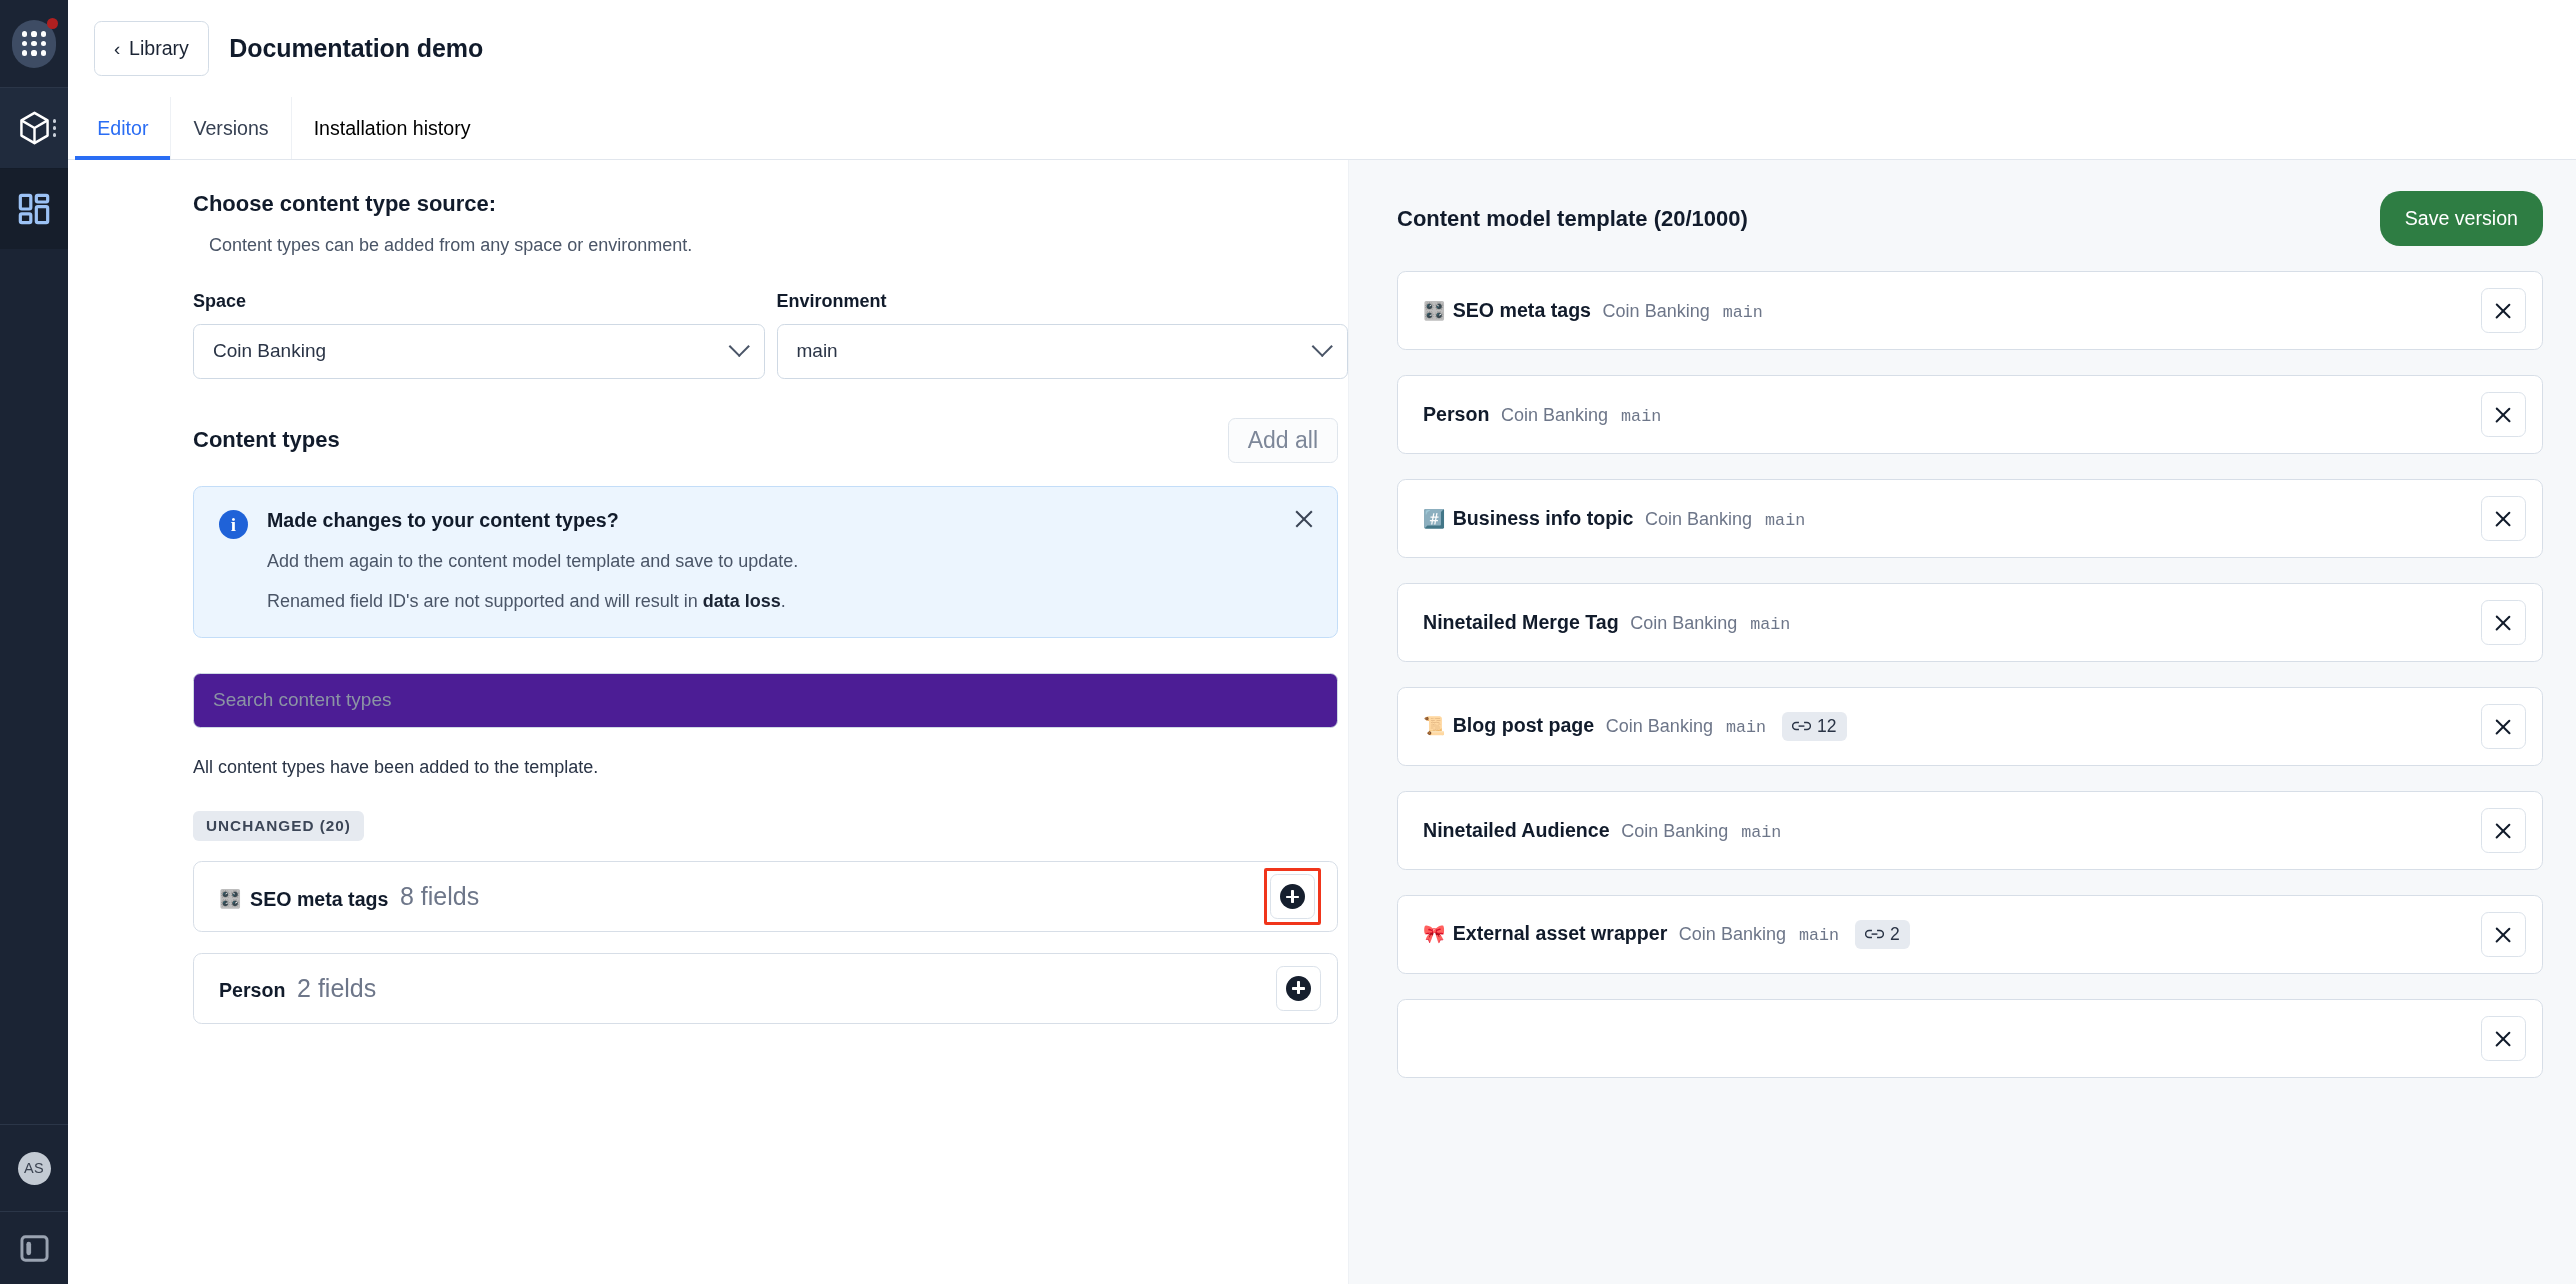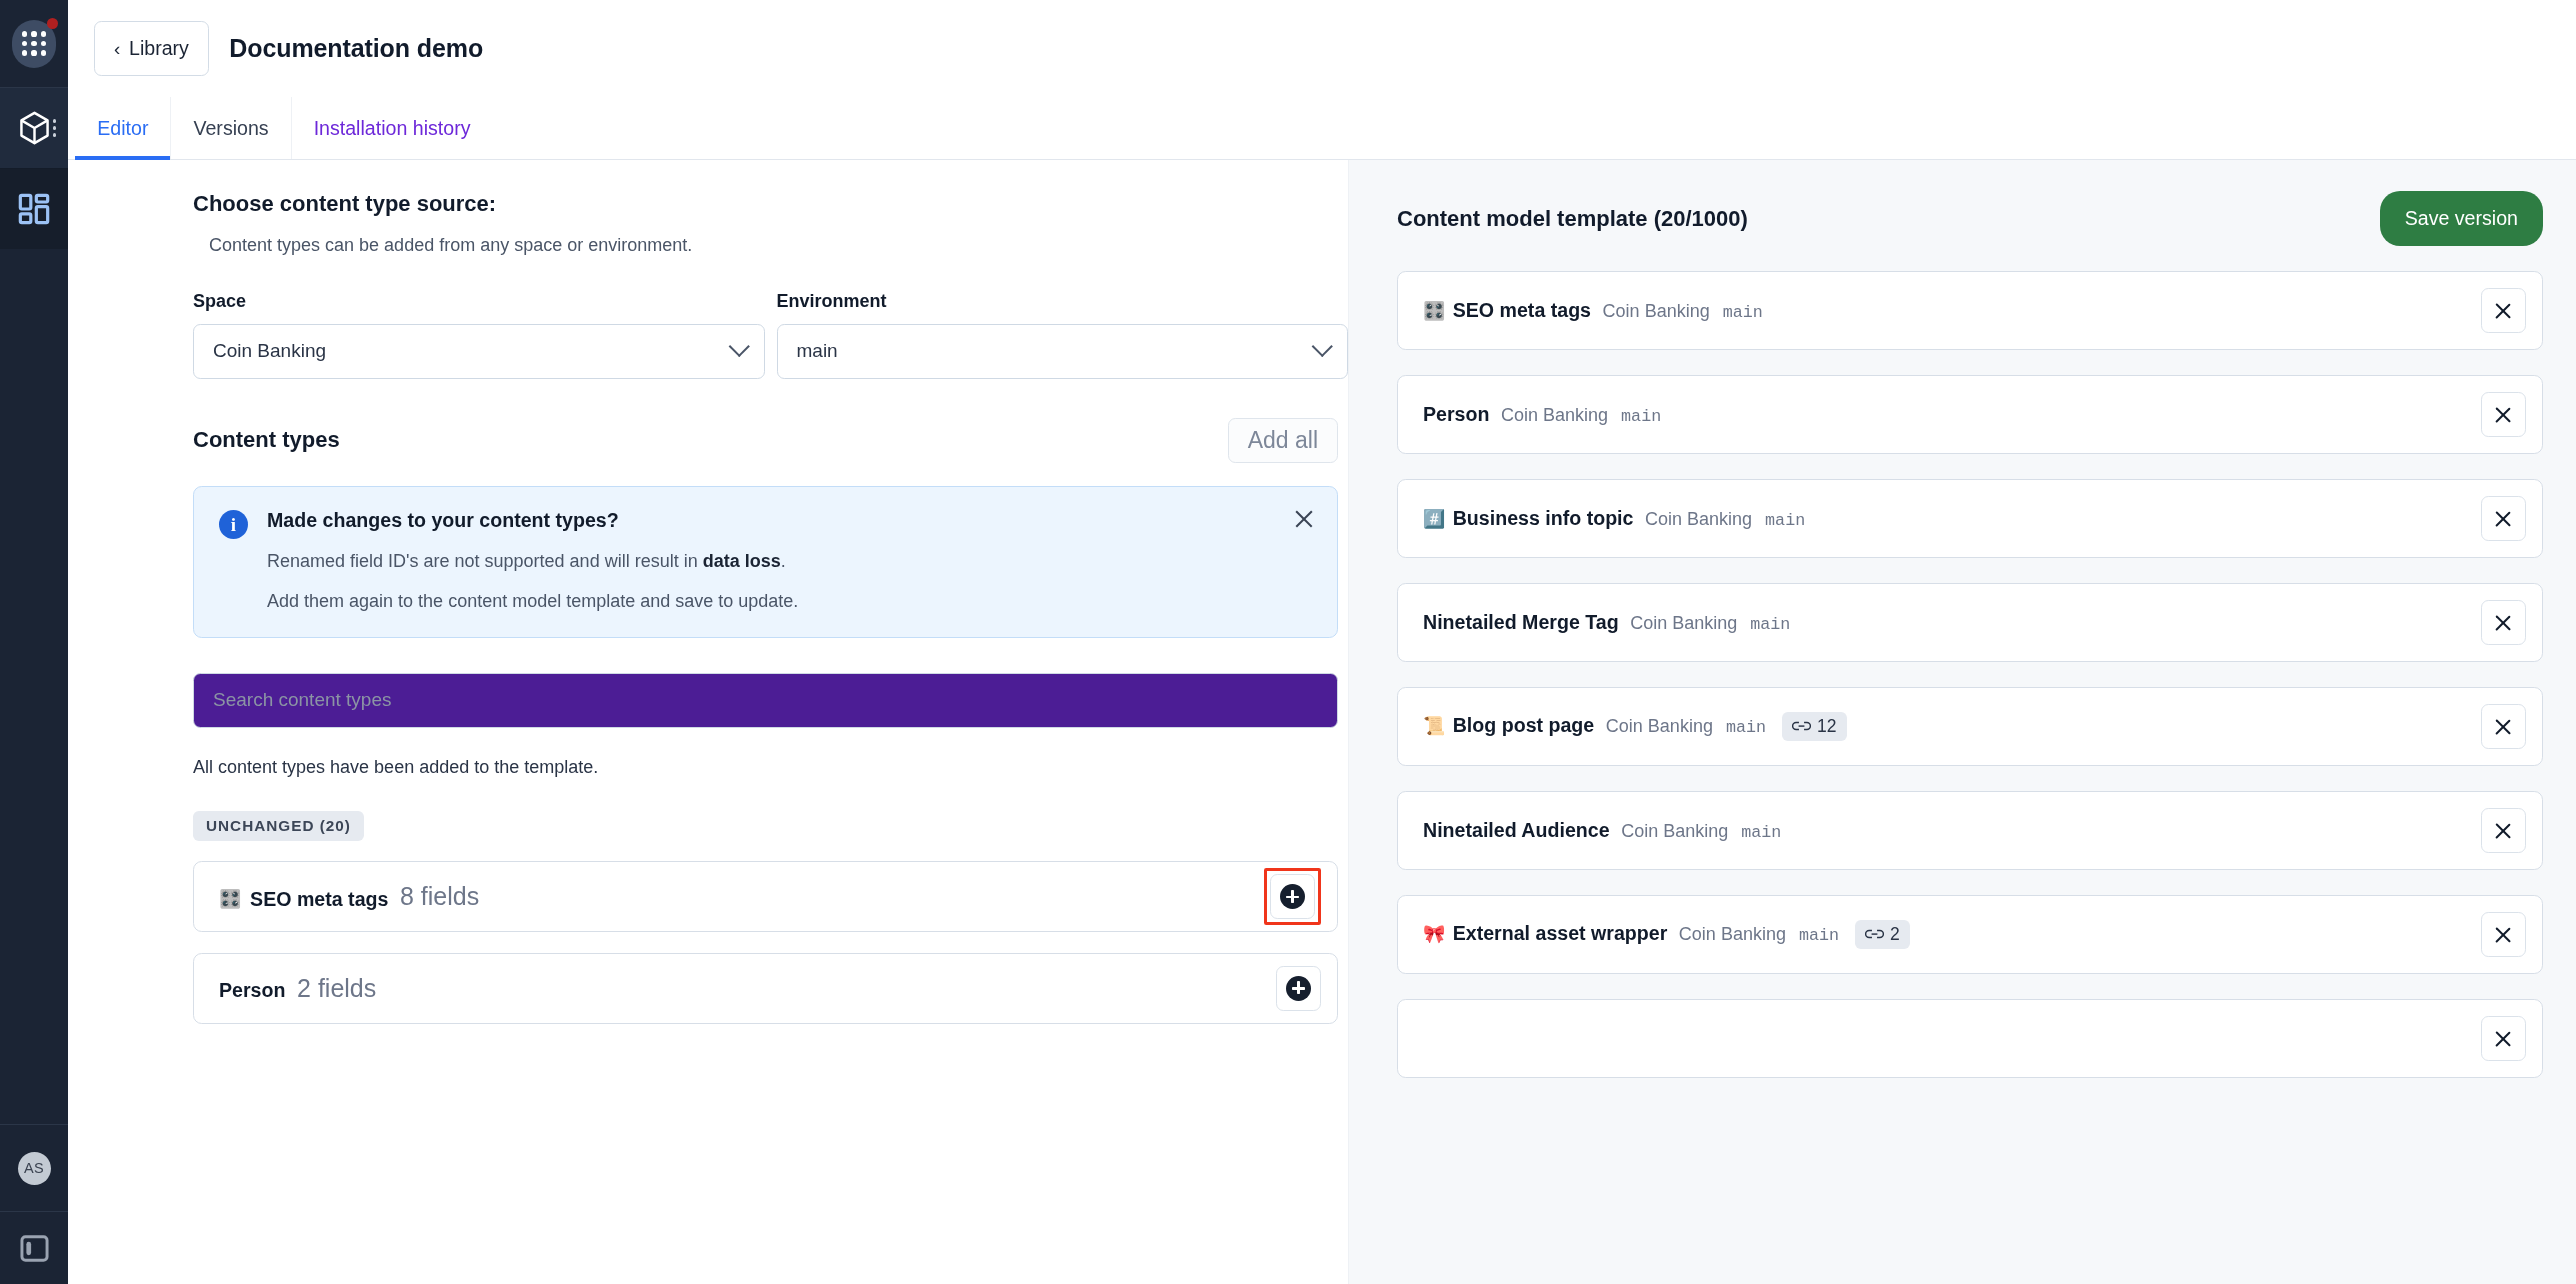--- a/index.html
+++ b/index.html
@@ -56,21 +56,21 @@
   .chev-left { font-size:19px; line-height:1; display:inline-block; color:#1b2434;}
   .page-title { font-size: 25px; font-weight: 700; color:#111b2b; margin-left: 20.4px; letter-spacing:-0.1px;}
 
   .tabs { height: 63px; display:flex; align-items:stretch; border-bottom:0.7px solid #e1e6ed; background:#fff; padding-left: 7.3px;}
   .tab {
     display:flex; align-items:center; padding: 0 22px; font-size:19.6px;
     color:#364052; cursor:pointer; border-right:0.7px solid #eef1f5; position:relative;
   }
   .tab.active { color:#2a6df4; }
   .tab.active::after { content:""; position:absolute; left:0; right:0; bottom:-0.7px; height:3.6px; background:#2a6df4;}
-  .tab.disabled { color:#6d28d9; cursor:default; border-right:none;}
+  .tab.disabled { color:#000000; cursor:default; border-right:none;}
 
   .body { flex:1 1 auto; display:flex; min-height:0; }
 
   
   .pane-left { width:1280px; flex:0 0 1280px; padding: 31px 0 0 125px; position:relative; overflow:hidden;}
   .h2 { font-size:22px; font-weight:700; color:#111b2b; }
   .sub { font-size:18px; color:#4a5567; margin-top:17.5px;margin-left:16px;}
 
   .fields { display:flex; gap:12px; margin-top:35px;}
   .field { width: 582px; }
@@ -264,22 +264,22 @@
 
         <div class="ct-head">
           <div class="h2">Content types</div>
           <button class="btn-addall">Add all</button>
         </div>
 
         <div class="notice">
           <div class="info-ico">i</div>
           <div class="notice-body">
             <div class="notice-title">Made changes to your content types?</div>
+            <div class="notice-p">Add them again to the content model template and save to update.</div>
             <div class="notice-p"><span>Renamed field ID's are not supported and will result in </span><b>data loss</b><span>.</span></div>
-            <div class="notice-p">Add them again to the content model template and save to update.</div>
           </div>
           <div class="notice-x"></div>
         </div>
 
         <div class="search">
           <span>Search content types</span>
         </div>
 
         <div class="alladded">All content types have been added to the template.</div>
 

